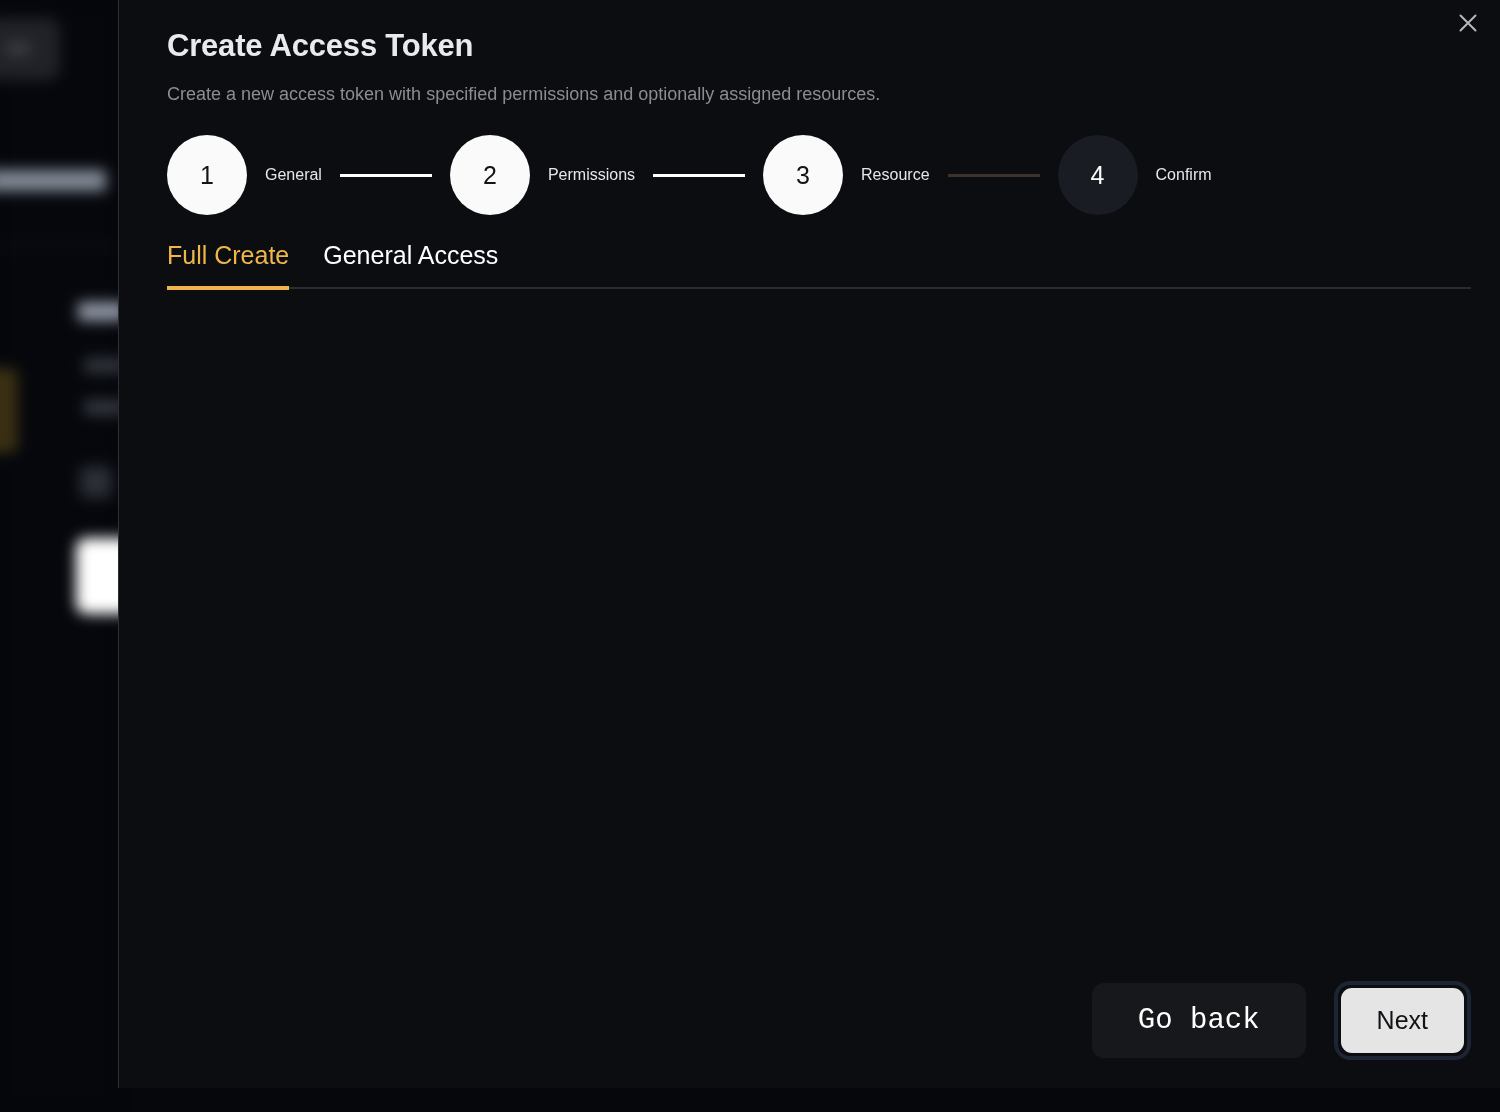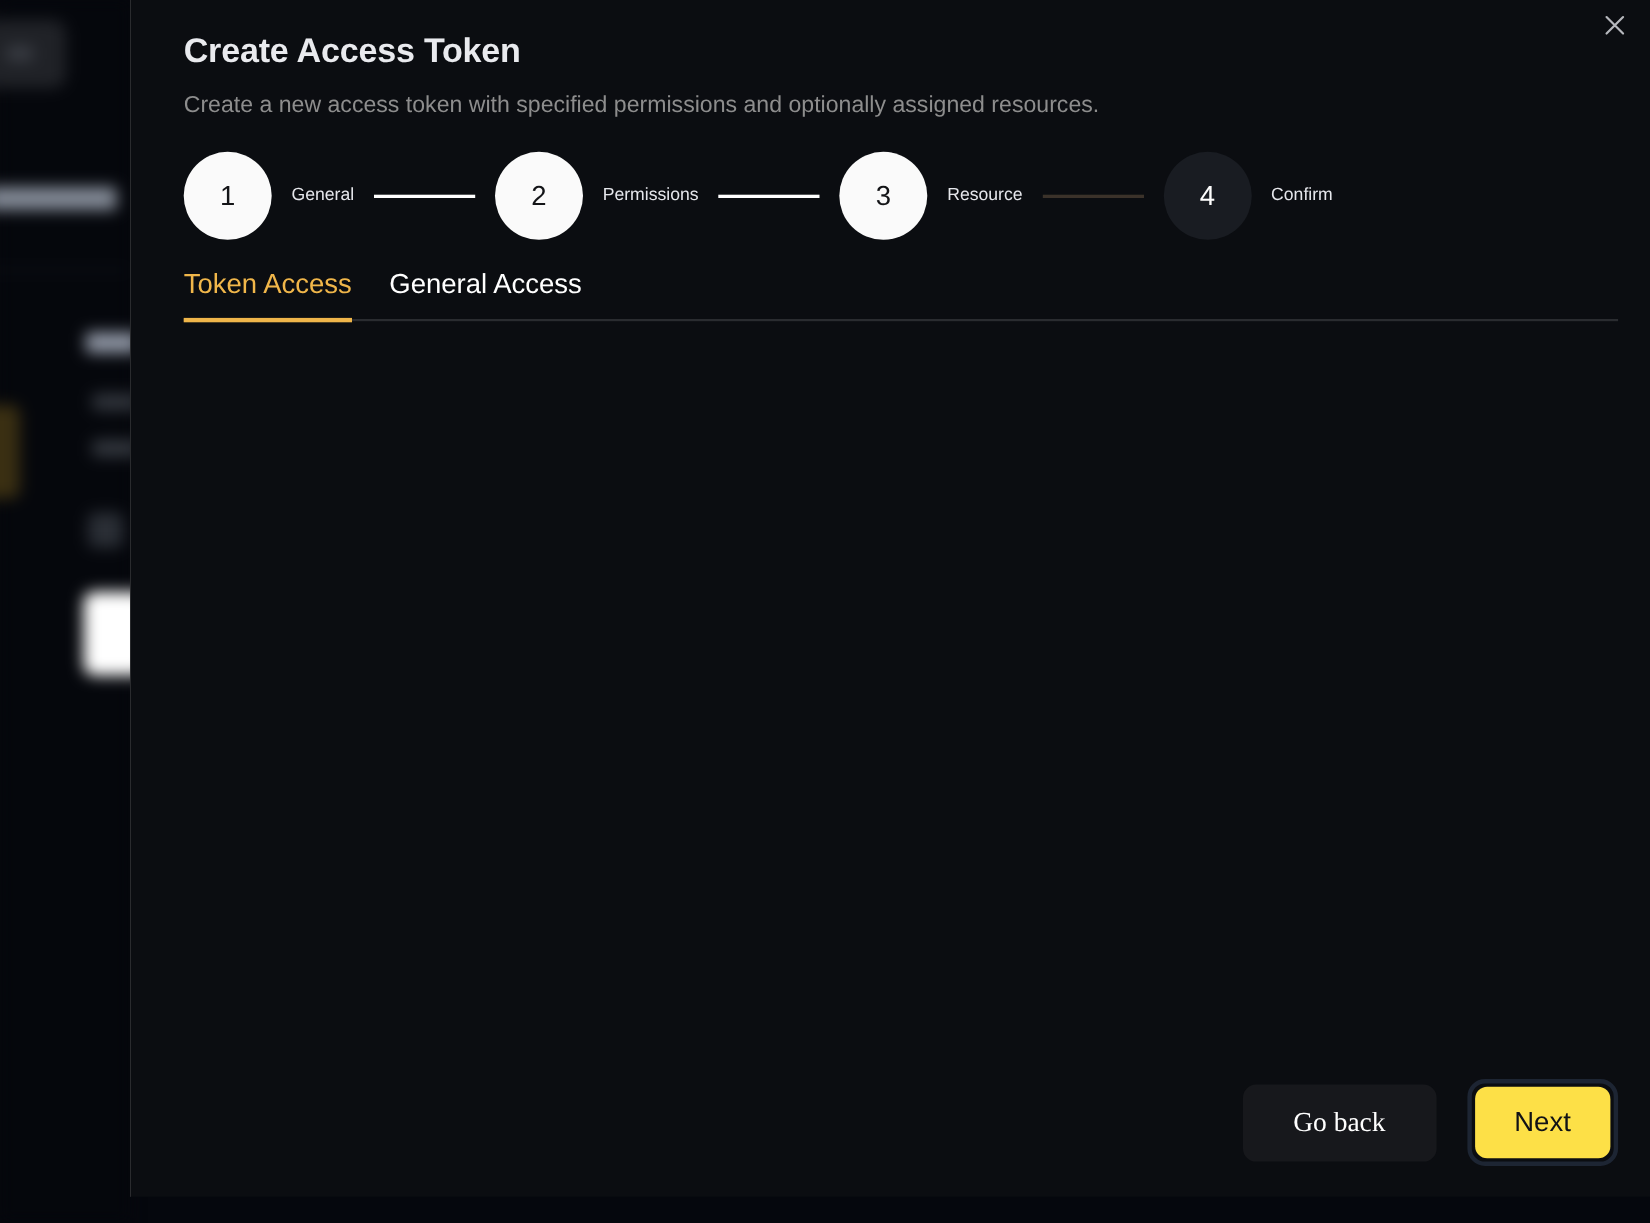--- a/index.html
+++ b/index.html
@@ -136,21 +136,21 @@
     margin: 0;
     padding-top: 28px;
     font-size: 31px;
     font-weight: bold;
     color: #e9eaee;
     letter-spacing: -0.2px;
   }
   #dlg-desc {
     margin: 0;
     padding-top: 20px;
-    font-size: 21px;
+    font-size: 18px;
     color: #8d8d8d;
     font-weight: 400;
   }
 
   
   #stepper {
     display: flex;
     align-items: center;
     margin-top: 30px;
     height: 80px;
@@ -235,35 +235,35 @@
     position: absolute;
     right: 29px;
     bottom: 28px;
     display: flex;
     align-items: center;
     gap: 28px;
   }
   #go-back-btn {
     background: #17181c;
     color: #ffffff;
-    font-size: 25px;
-    font-family: Liberation Serif, serif;
+    font-size: 29px;
+    font-family: Liberation Mono, monospace;
     border: none;
     border-radius: 12px;
     padding: 21px 46px;
     cursor: pointer;
   }
   .next-wrap {
     border: 4px solid #1d2533;
     border-radius: 16px;
     padding: 3px;
     display: inline-block;
   }
   #next-btn {
-    background: #fde047;
+    background: #e5e5e5;
     color: #111216;
     font-size: 25px;
     font-family: inherit;
     border: none;
     border-radius: 11px;
     padding: 18px 36px;
     cursor: pointer;
     display: block;
   }
 </style>
@@ -326,21 +326,21 @@
 
       <div class="step">
         <div class="step-circle todo">4</div>
         <div class="step-label">Confirm</div>
       </div>
 
     </div>
 
 
     <div id="tabs">
-      <button class="tab active">Token Access</button>
+      <button class="tab active">Full Create</button>
       <button class="tab inactive">General Access</button>
     </div>
 
 
   </div>
 
   <div id="footer">
     <button id="go-back-btn">Go back</button>
     <span class="next-wrap">
       <button id="next-btn">Next</button>

